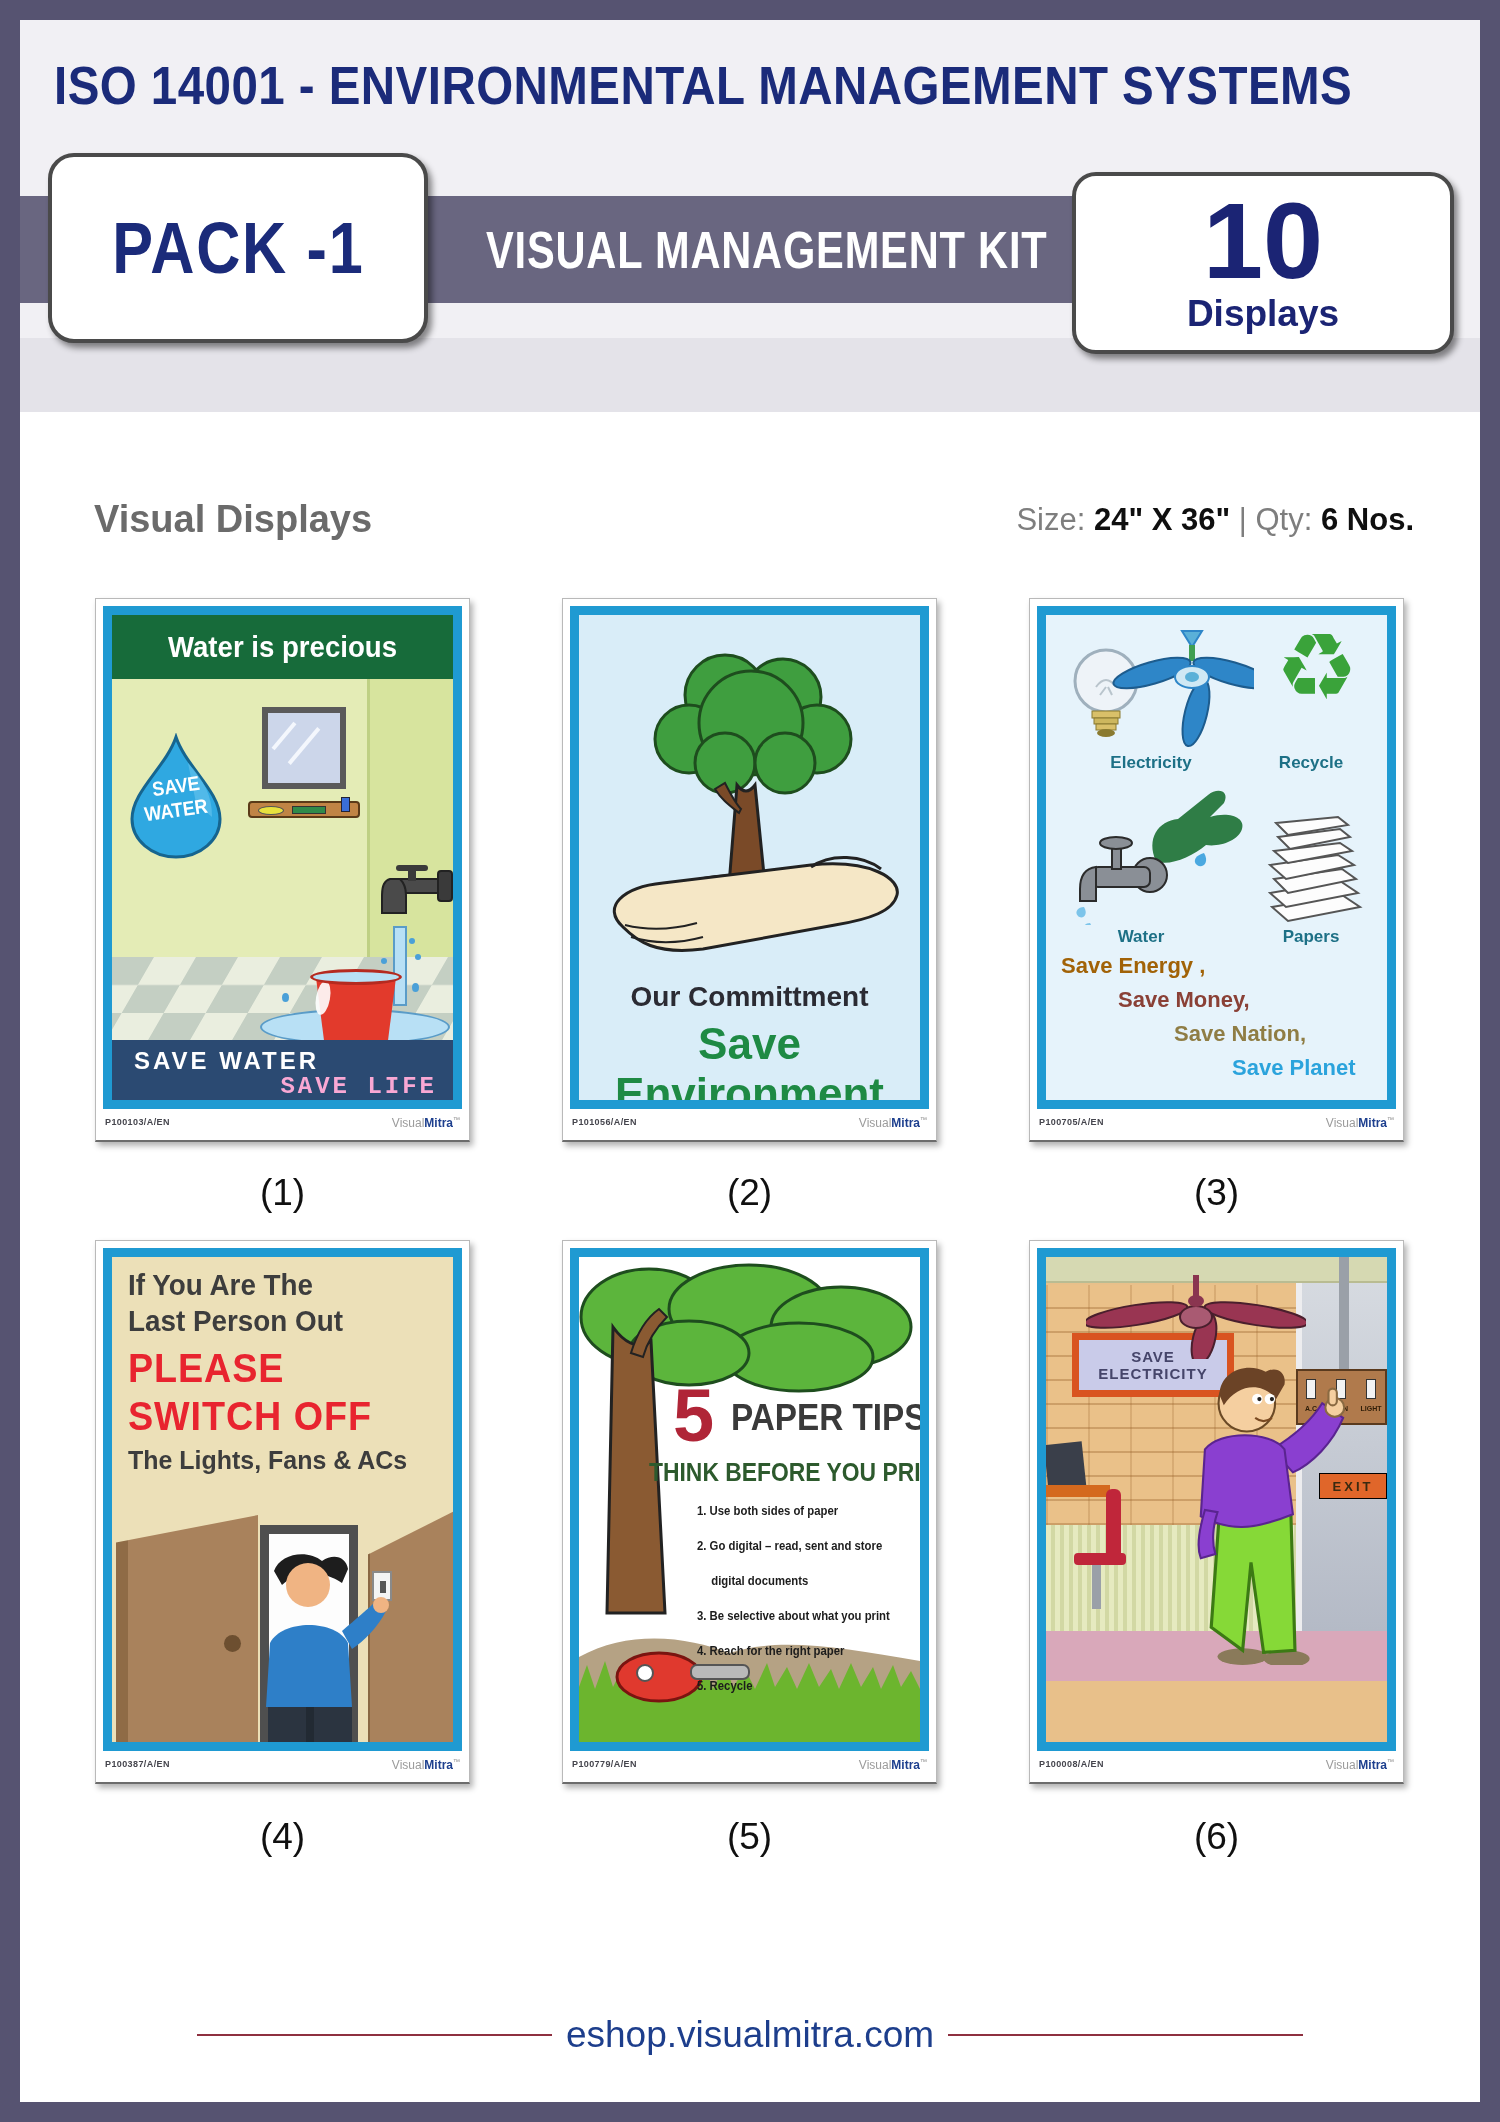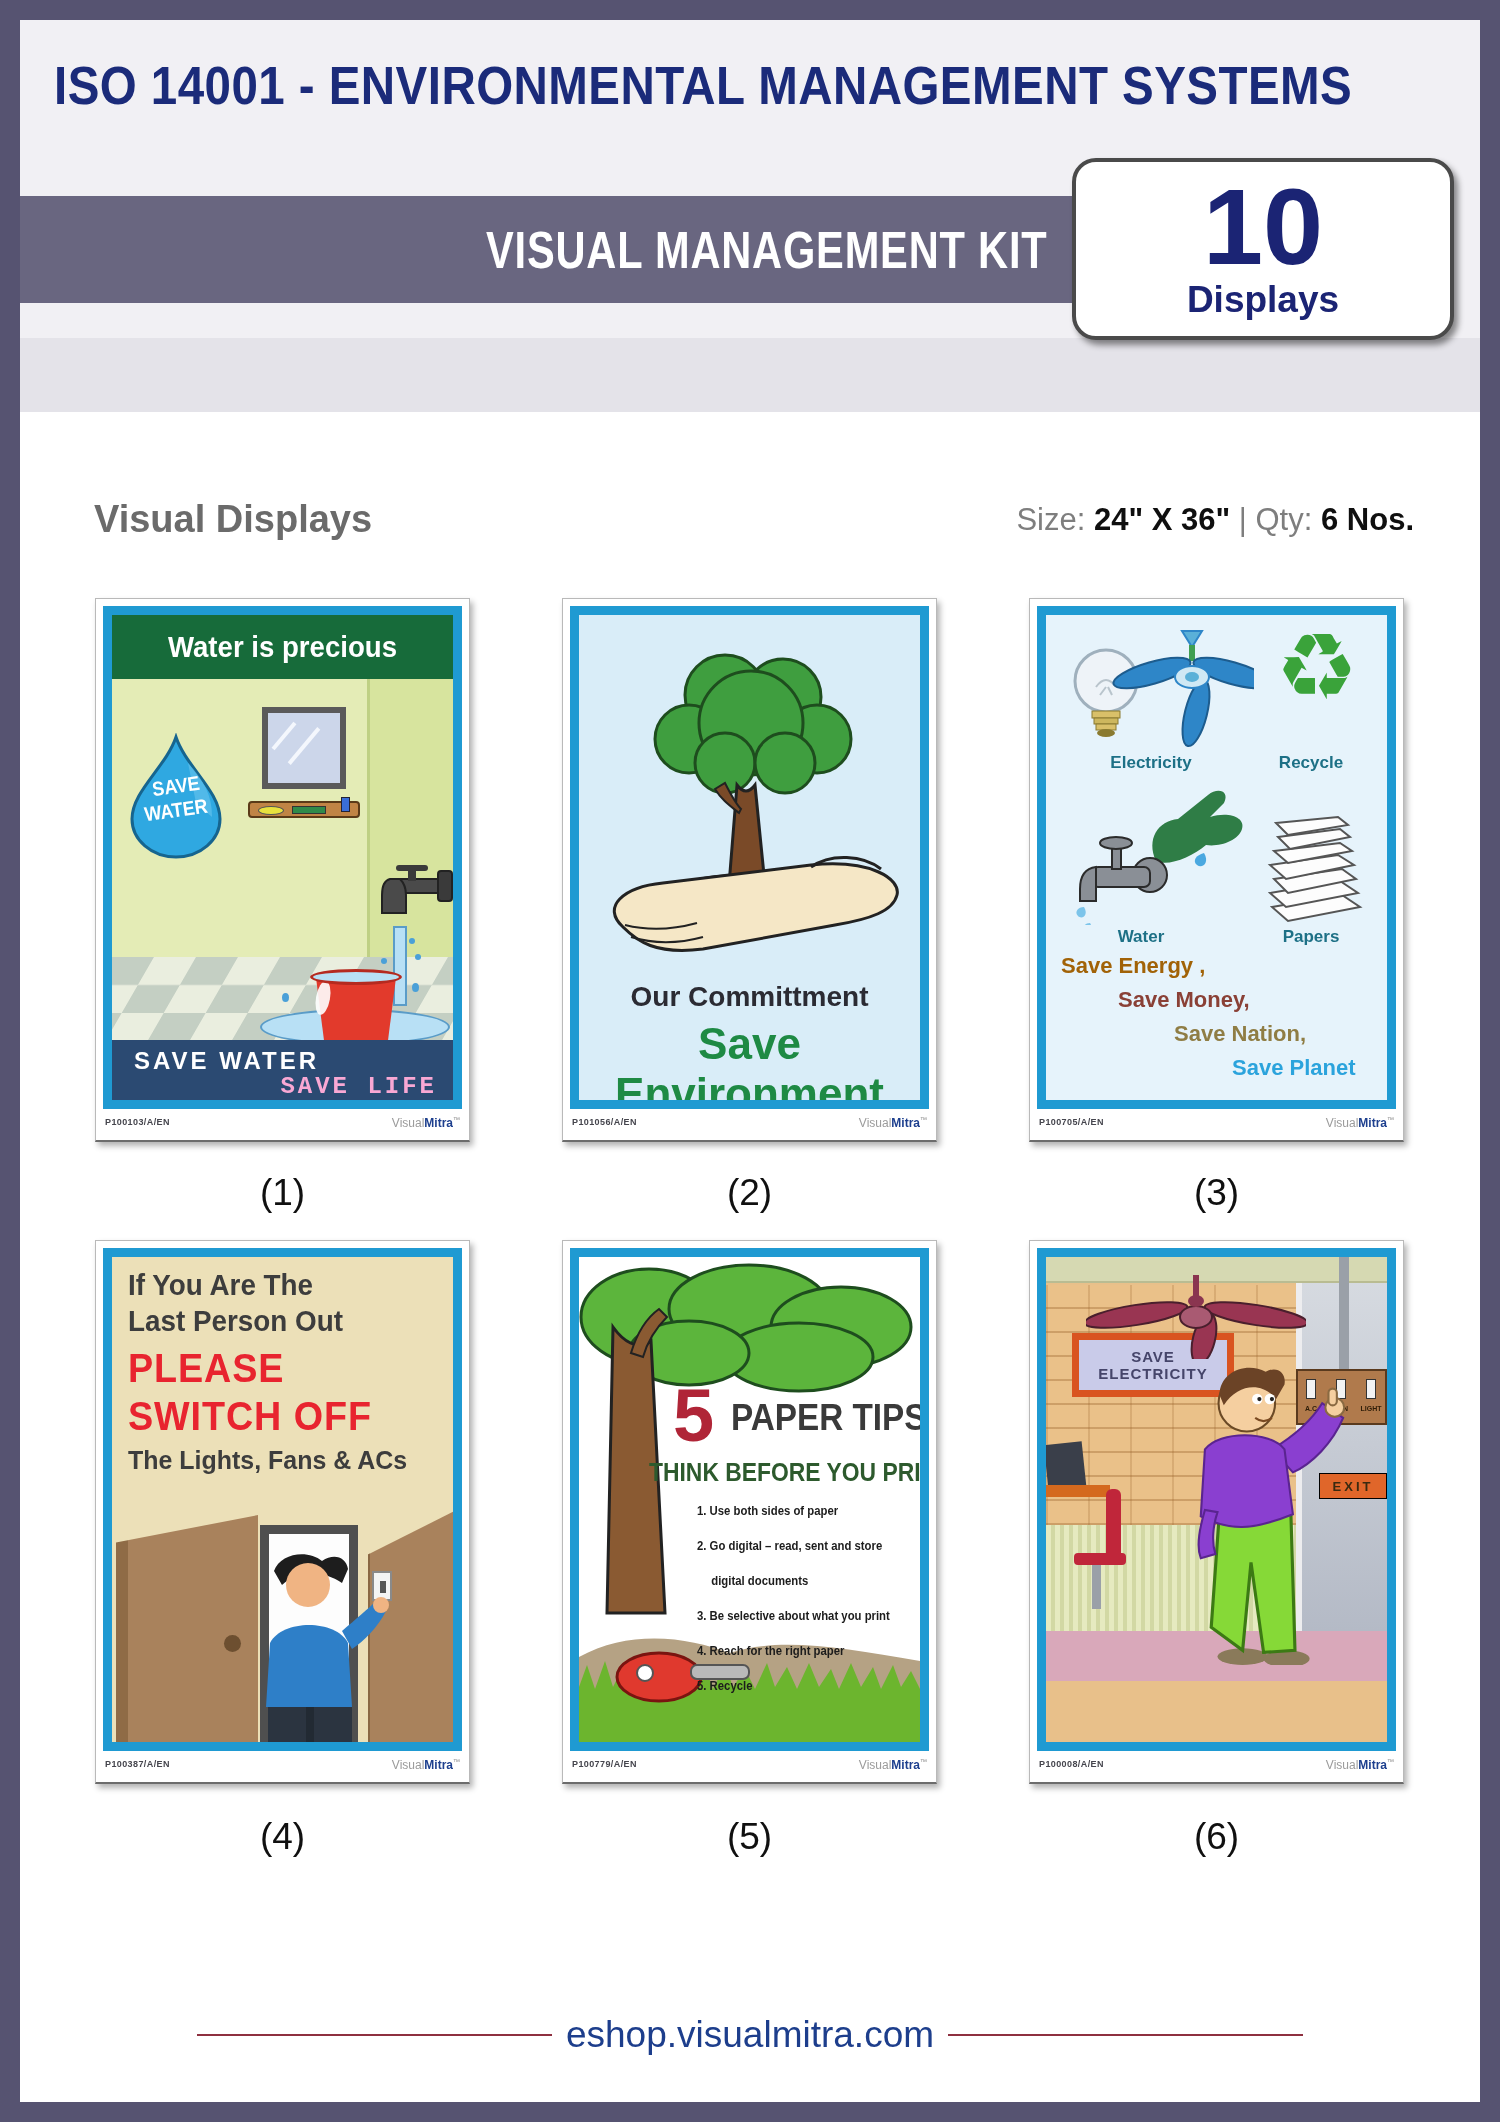--- a/index.html
+++ b/index.html
@@ -8,21 +8,21 @@
   .inner{position:absolute;left:20px;top:20px;width:1460px;height:2082px;background:#ffffff;}
 
   
   .header{position:absolute;left:0;top:0;width:100%;height:392px;background:#f1f0f4;}
   .gray-strip{position:absolute;left:0;top:318px;width:100%;height:74px;background:#e4e3e9;}
   .main-title{position:absolute;left:34px;top:34px;white-space:nowrap;font-size:54px;font-weight:bold;color:#1b2b7a;transform:scaleX(.88);transform-origin:left center;letter-spacing:0.5px;}
   .kit-band{position:absolute;left:0;top:176px;width:1080px;height:107px;background:#696680;}
   .kit-label{position:absolute;left:400px;top:200px;width:660px;text-align:center;color:#ffffff;font-size:52px;font-weight:bold;transform:scaleX(.8);letter-spacing:1px;white-space:nowrap;}
   .pack-box{position:absolute;left:28px;top:133px;width:380px;height:190px;background:#ffffff;border:4px solid #4a4a4a;border-radius:26px;box-shadow:4px 5px 6px rgba(0,0,0,.45);display:flex;align-items:center;justify-content:center;}
   .pack-label{font-size:72px;font-weight:bold;color:#1b2b7a;transform:scaleX(.85);white-space:nowrap;letter-spacing:2px;}
-  .count-box{position:absolute;left:1052px;top:138px;width:382px;height:182px;background:#ffffff;border:4px solid #4a4a4a;border-radius:24px;box-shadow:4px 5px 6px rgba(0,0,0,.45);display:flex;flex-direction:column;align-items:center;justify-content:center;}
+  .count-box{position:absolute;left:1052px;top:152px;width:382px;height:182px;background:#ffffff;border:4px solid #4a4a4a;border-radius:24px;box-shadow:4px 5px 6px rgba(0,0,0,.45);display:flex;flex-direction:column;align-items:center;justify-content:center;}
   .count-number{font-size:108px;font-weight:bold;color:#1b2474;line-height:.92;}
   .count-label{font-size:37px;font-weight:bold;color:#1b2474;margin-top:2px;}
 
   
   .section-heading{position:absolute;left:74px;top:478px;font-size:38px;font-weight:bold;color:#6b6b6b;}
   .spec-line{position:absolute;right:66px;top:482px;font-size:31px;color:#7e7e7e;white-space:nowrap;}
   .spec-line b{color:#0f0f0f;font-weight:bold;}
 
   
   .sheet{position:absolute;width:375px;height:544px;background:#ffffff;border:1px solid #b9b9b9;border-bottom:2px solid #6c6c6c;box-shadow:3px 4px 6px rgba(0,0,0,.3);}
@@ -133,20 +133,23 @@
 <body>
 
 <div class="page">
   <div class="inner">
 
     <div class="header">
       <div class="gray-strip"></div>
       <div class="main-title">ISO 14001 - ENVIRONMENTAL MANAGEMENT SYSTEMS</div>
       <div class="kit-band"></div>
       <div class="kit-label">VISUAL MANAGEMENT KIT</div>
+      <div class="pack-box">
+        <span class="pack-label">PACK -1</span>
+      </div>
       <div class="count-box">
         <div class="count-number">10</div>
         <div class="count-label">Displays</div>
       </div>
     </div>
 
     <div class="section-heading">Visual Displays</div>
     <div class="spec-line">
       <span>Size:</span>
       <b>24" X 36"</b>

